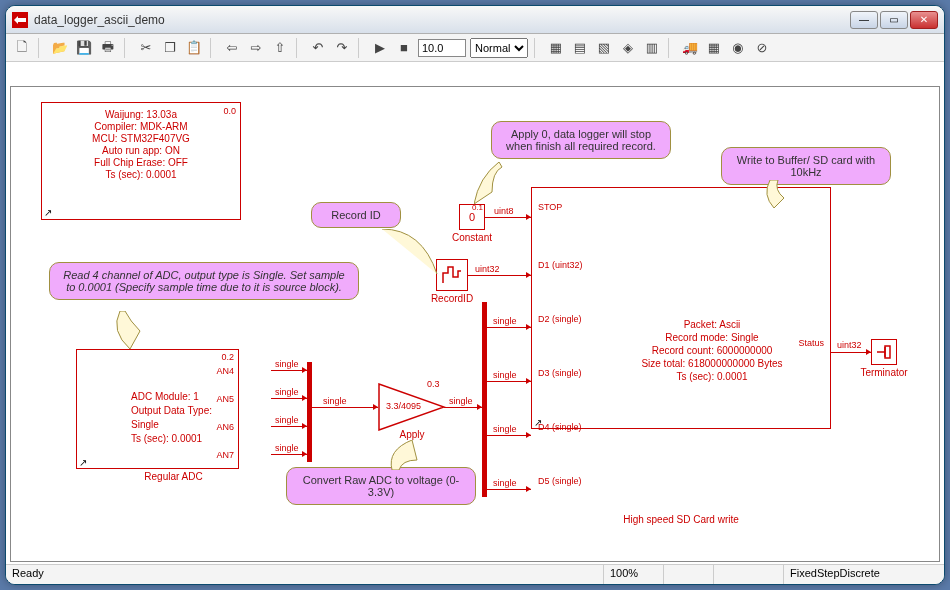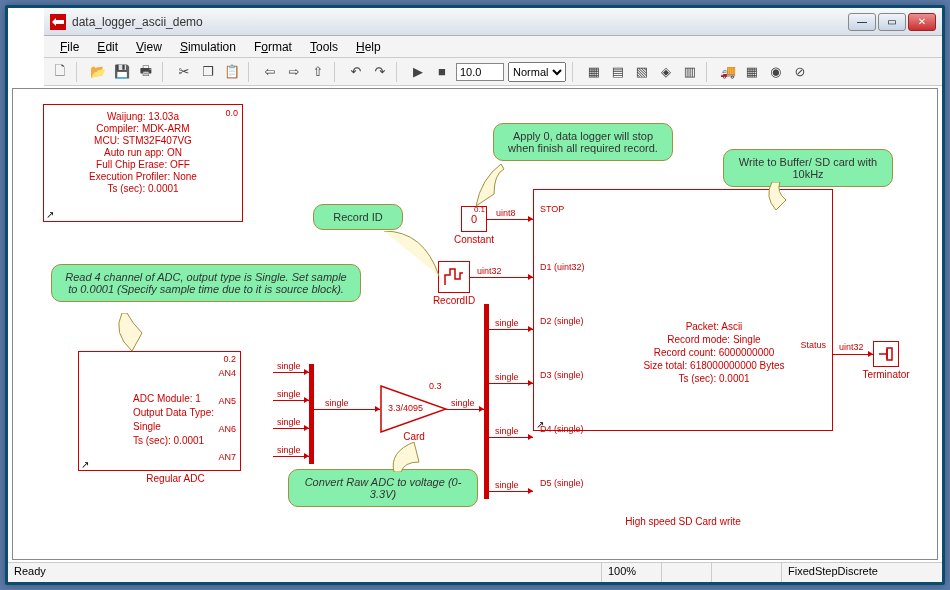--- a/index.html
+++ b/index.html
@@ -1,17 +1,17 @@
 <!DOCTYPE html>
 <html><head>
 <meta charset="utf-8">
 <style>
   * { box-sizing: border-box; }
   body { margin: 0; padding: 0; font-family: "Segoe UI", Tahoma, Arial, sans-serif; background: #5a7aa8; width: 950px; height: 590px; position: relative; }
-  .window { position: absolute; top: 5px; left: 5px; width: 940px; height: 580px; background: #fff; border: 3px solid #0c4a6e; border-radius: 2px; overflow: hidden; box-shadow: 0 0 8px rgba(0,0,0,0.3); padding-left: 36px; }
+  .window { position: absolute; top: 5px; left: 5px; width: 940px; height: 580px; background: #fff; border: 1px solid #0c4a6e; border-radius: 10px; overflow: hidden; box-shadow: 0 0 8px rgba(0,0,0,0.3); }
   .titlebar { height: 28px; background: linear-gradient(to bottom,#f8f8f8,#d8e0ea); display: flex; align-items: center; padding: 0 6px; border-bottom: 1px solid #b0b0b0; }
   .titlebar .icon { width: 16px; height: 16px; margin-right: 6px; }
   .titlebar .title { font-size: 12px; color: #333; flex: 1; }
   .winbtns { display: flex; gap: 2px; }
   .winbtn { width: 28px; height: 18px; border: 1px solid #888; border-radius: 3px; background: linear-gradient(to bottom,#f0f4fa,#c8d4e6); display:flex;align-items:center;justify-content:center;font-size:10px; }
   .winbtn.close { background: linear-gradient(to bottom,#e89090,#c93030); color:#fff; border-color:#a02020; }
   .menubar { height: 22px; background: #f4f4f4; border-bottom: 1px solid #ccc; display: flex; align-items: center; padding: 0 8px; gap: 2px; font-size: 12px; }
   .menubar span { padding: 2px 8px; cursor: default; }
   .menubar span u { text-decoration: underline; }
   .toolbar { height: 28px; background: #f4f4f4; border-bottom: 1px solid #ccc; display: flex; align-items: center; padding: 0 6px; gap: 4px; font-size: 11px; }
@@ -20,21 +20,21 @@
   .tinput { width: 48px; height: 18px; border: 1px solid #888; font-size: 11px; padding: 0 3px; }
   .tselect { height: 20px; font-size: 11px; }
   .canvas { position: absolute; top: 80px; left: 4px; right: 4px; bottom: 22px; background: #fff; border: 1px solid #888; overflow:hidden; }
   .statusbar { position: absolute; bottom: 0; left: 0; right: 0; height: 20px; background: #f4f4f4; border-top: 1px solid #ccc; display: flex; font-size: 11px; }
   .statusbar .cell { border-right: 1px solid #ccc; padding: 2px 6px; }
   .statusbar .grow { flex: 1; }
   
   .blk { position: absolute; border: 1.5px solid #c00; background: #fff; font-size: 10px; color: #c00; }
   .blklabel { position: absolute; font-size: 10px; color: #c00; white-space: nowrap; text-align:center; }
   .smalltxt { font-size: 9px; color: #c00; }
-  .callout { position: absolute; background: #86efac; border: 1px solid #a09040; border-radius: 10px; padding: 6px 10px; font-size: 11px; color: #333; text-align: center; }
+  .callout { position: absolute; background: #f0abfc; border: 1px solid #a09040; border-radius: 10px; padding: 6px 10px; font-size: 11px; color: #333; text-align: center; }
   .callout::after { content:''; position:absolute; width:0;height:0; }
   
   .hw { position:absolute; height:1px; background:#c00; }
   .vw { position:absolute; width:1px; background:#c00; }
   .fatv { position:absolute; width:5px; background:#c00; }
   .portlbl { position:absolute; font-size:9px; color:#c00; }
   .arrow-r { position:absolute; width:0;height:0;border-top:3px solid transparent;border-bottom:3px solid transparent;border-left:5px solid #c00; }
 </style>
 </head>
 <body>
@@ -49,29 +49,20 @@
         </svg>
     </span>
     <span class="title">data_logger_ascii_demo</span>
     <div class="winbtns">
       <div class="winbtn">—</div>
       <div class="winbtn">▭</div>
       <div class="winbtn close">✕</div>
     </div>
   </div>
 
-  <div class="menubar">
-    <span><u>F</u>ile</span>
-    <span><u>E</u>dit</span>
-    <span><u>V</u>iew</span>
-    <span><u>S</u>imulation</span>
-    <span>F<u>o</u>rmat</span>
-    <span><u>T</u>ools</span>
-    <span><u>H</u>elp</span>
-  </div>
 
   <div class="toolbar">
     <div class="tbtn">🗋</div>
     <div class="tsep"></div>
     <div class="tbtn" style="color:#c90">📂</div>
     <div class="tbtn">💾</div>
     <div class="tbtn">🖶</div>
     <div class="tsep"></div>
     <div class="tbtn">✂</div>
     <div class="tbtn">❐</div>
@@ -105,21 +96,20 @@
 
   <div class="canvas">
 
     <div class="blk" style="left:30px;top:15px;width:200px;height:118px;text-align:center;padding-top:6px;line-height:12px;">
       <div class="smalltxt" style="position:absolute;top:2px;right:4px;">0.0</div>
       <div>Waijung: 13.03a</div>
       <div>Compiler: MDK-ARM</div>
       <div>MCU: STM32F407VG</div>
       <div>Auto run app: ON</div>
       <div>Full Chip Erase: OFF</div>
-      <div>Execution Profiler: None</div>
       <div>Ts (sec): 0.0001</div>
       <span style="position:absolute;left:2px;bottom:0;font-size:10px;color:#000">↗</span>
     </div>
     <div class="blklabel" style="left:12px;top:135px;width:200px;margin-top:44px;">Target Setup</div>
 
     <div class="blk" style="left:65px;top:262px;width:163px;height:120px;">
       <div class="smalltxt" style="position:absolute;top:2px;right:4px;">0.2</div>
       <div style="position:absolute;left:10px;top:40px;line-height:14px;margin-left:44px;">
         <div>ADC Module: 1</div>
         <div>Output Data Type: Single</div>
@@ -150,21 +140,21 @@
 
     <div class="hw" style="left:301px;top:320px;width:66px;"></div>
     <div class="portlbl" style="left:312px;top:309px;">single</div>
     <div class="arrow-r" style="left:362px;top:317px;"></div>
 
     <svg style="position:absolute;left:367px;top:296px;" width="68" height="48">
       <polygon points="1,1 1,47 66,24" fill="#fff" stroke="#c00" stroke-width="1.5"></polygon>
     </svg>
     <div class="portlbl" style="left:375px;top:314px;">3.3/4095</div>
     <div class="smalltxt" style="position:absolute;left:416px;top:292px;">0.3</div>
-    <div class="blklabel" style="left:367px;top:342px;width:68px;">Card</div>
+    <div class="blklabel" style="left:367px;top:342px;width:68px;">Apply</div>
 
     <div class="hw" style="left:433px;top:320px;width:38px;"></div>
     <div class="portlbl" style="left:438px;top:309px;">single</div>
     <div class="arrow-r" style="left:466px;top:317px;"></div>
 
     <div class="fatv" style="left:471px;top:215px;height:195px;"></div>
 
     <div class="blk" style="left:425px;top:172px;width:32px;height:32px;display:flex;align-items:center;justify-content:center;">
       <svg width="24" height="24">
           <path d="M3 20 L3 10 L8 10 L8 4 L13 4 L13 14 L18 14 L18 8 L21 8" stroke="#c00" fill="none" stroke-width="1.5"></path>
@@ -234,21 +224,21 @@
     <div class="callout" style="left:300px;top:115px;width:90px;"><span>Record ID</span>
       <svg style="position:absolute;left:70px;top:26px;" width="60" height="50">
           <path d="M0 0 Q40 0 55 45" fill="#fff8d8" stroke="#a09040"></path>
         </svg>
     </div>
     <div class="callout" style="left:38px;top:175px;width:310px;font-style:italic;"><span>Read 4 channel of ADC, output type is Single. Set sample to 0.0001 (Specify sample time due to it is source block).</span>
       <svg style="position:absolute;left:60px;top:48px;" width="40" height="40">
           <path d="M10 0 Q0 20 20 38 L30 20 Q20 10 15 0 Z" fill="#fff8d8" stroke="#a09040"></path>
         </svg>
     </div>
-    <div class="callout" style="left:275px;top:380px;width:190px;font-style:italic;"><span>Convert Raw ADC to voltage (0-3.3V)</span>
+    <div class="callout" style="left:275px;top:380px;width:190px;"><span>Convert Raw ADC to voltage (0-3.3V)</span>
       <svg style="position:absolute;left:100px;top:-28px;" width="40" height="30">
           <path d="M5 30 Q0 10 25 0 L30 20 Q15 20 12 30 Z" fill="#fff8d8" stroke="#a09040"></path>
         </svg>
     </div>
     <div class="callout" style="left:480px;top:34px;width:180px;"><span>Apply 0, data logger will stop when finish all required record.</span>
       <svg style="position:absolute;left:-18px;top:40px;" width="30" height="45">
           <path d="M25 0 Q5 15 0 42 L18 30 Q18 10 28 5 Z" fill="#fff8d8" stroke="#a09040"></path>
         </svg>
     </div>
     <div class="callout" style="left:710px;top:60px;width:170px;"><span>Write to Buffer/ SD card with 10kHz</span>

